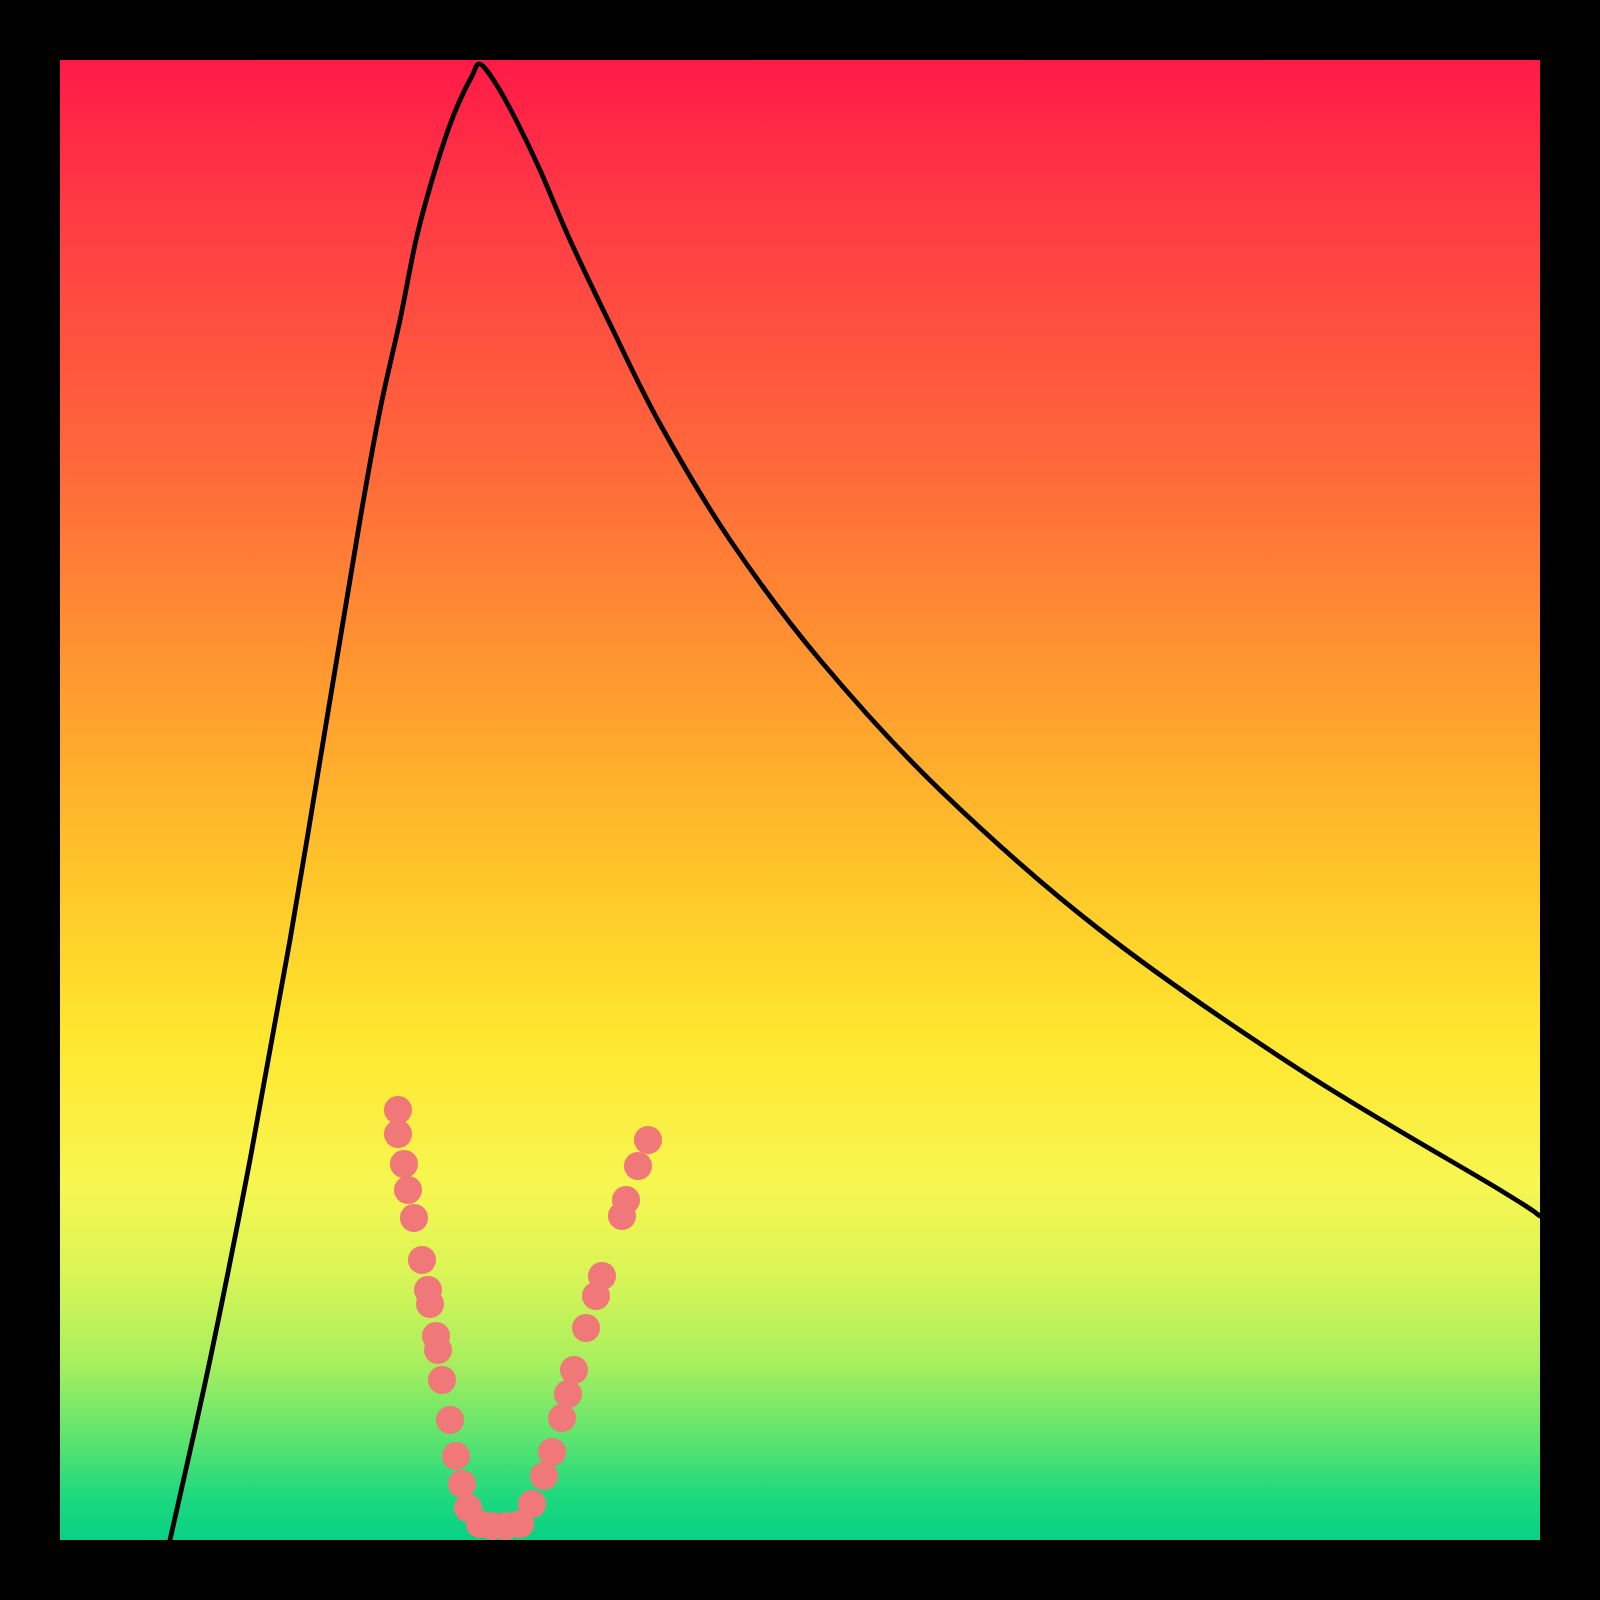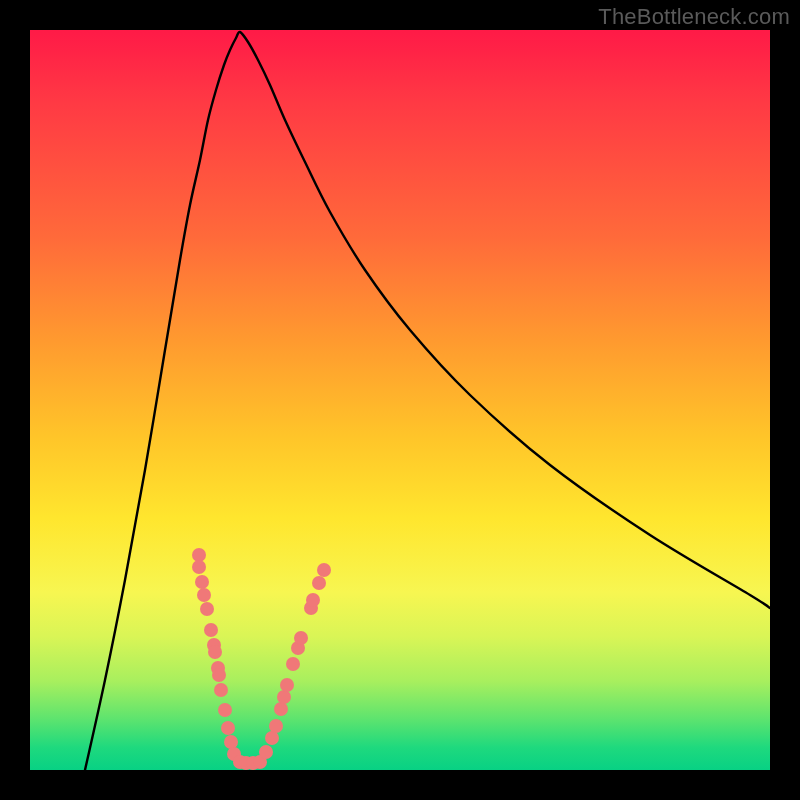--- a/index.html
+++ b/index.html
@@ -56,21 +56,20 @@
     left: 0;
     top: 0;
     width: 740px;
     height: 740px;
   }
 </style>
 </head>
 <body>
 
 <div class="frame">
-  <div class="watermark">TheBottleneck.com</div>
 
   <div class="plot">
     <svg class="curve" viewBox="0 0 740 740" preserveAspectRatio="none">
       <g id="curve-group">
           <path d="M 55 740 C 58.333333333333336 725, 68.33333333333333 681.6666666666666, 75 650 C 81.66666666666667 618.3333333333334, 88.33333333333333 585, 95 550 C 101.66666666666667 515, 108.33333333333333 478.3333333333333, 115 440 C 121.66666666666667 401.6666666666667, 129.16666666666666 355, 135 320 C 140.83333333333334 285, 145.83333333333334 254.16666666666666, 150 230 C 154.16666666666666 205.83333333333334, 156.66666666666666 191.66666666666666, 160 175 C 163.33333333333334 158.33333333333334, 167 144.16666666666666, 170 130 C 173 115.83333333333333, 175.33333333333334 101.66666666666667, 178 90 C 180.66666666666666 78.33333333333333, 183.33333333333334 69.16666666666667, 186 60 C 188.66666666666666 50.833333333333336, 191.66666666666666 41.666666666666664, 194 35 C 196.33333333333334 28.333333333333332, 198 24.5, 200 20 C 202 15.5, 204.33333333333334 11, 206 8 C 207.66666666666666 5, 208 1.3333333333333335, 210 2 C 212 2.6666666666666665, 215 7.333333333333333, 218 12 C 221 16.666666666666668, 224.33333333333334 22.833333333333332, 228 30 C 231.66666666666666 37.166666666666664, 235.5 45, 240 55 C 244.5 65, 249.16666666666666 77.16666666666667, 255 90 C 260.8333333333333 102.83333333333333, 267.5 116.66666666666667, 275 132 C 282.5 147.33333333333334, 290 164, 300 182 C 310 200, 321.6666666666667 220.33333333333334, 335 240 C 348.3333333333333 259.6666666666667, 362.5 279.1666666666667, 380 300 C 397.5 320.8333333333333, 416.6666666666667 342.5, 440 365 C 463.3333333333333 387.5, 490 411.6666666666667, 520 435 C 550 458.3333333333333, 586.6666666666666 483.3333333333333, 620 505 C 653.3333333333334 526.6666666666666, 700 552.8333333333334, 720 565 C 740 577.1666666666666, 736.6666666666666 575.8333333333334, 740 578" fill="none" stroke="#000000" stroke-width="2.4" stroke-linecap="round"></path>
         </g>
       <g id="dots-group">
           <circle cx="169" cy="525" r="7" fill="#f07878" stroke="#e55a5a" stroke-width="0"></circle>
           <circle cx="169" cy="537" r="7" fill="#f07878" stroke="#e55a5a" stroke-width="0"></circle>
           <circle cx="172" cy="552" r="7" fill="#f07878" stroke="#e55a5a" stroke-width="0"></circle>

